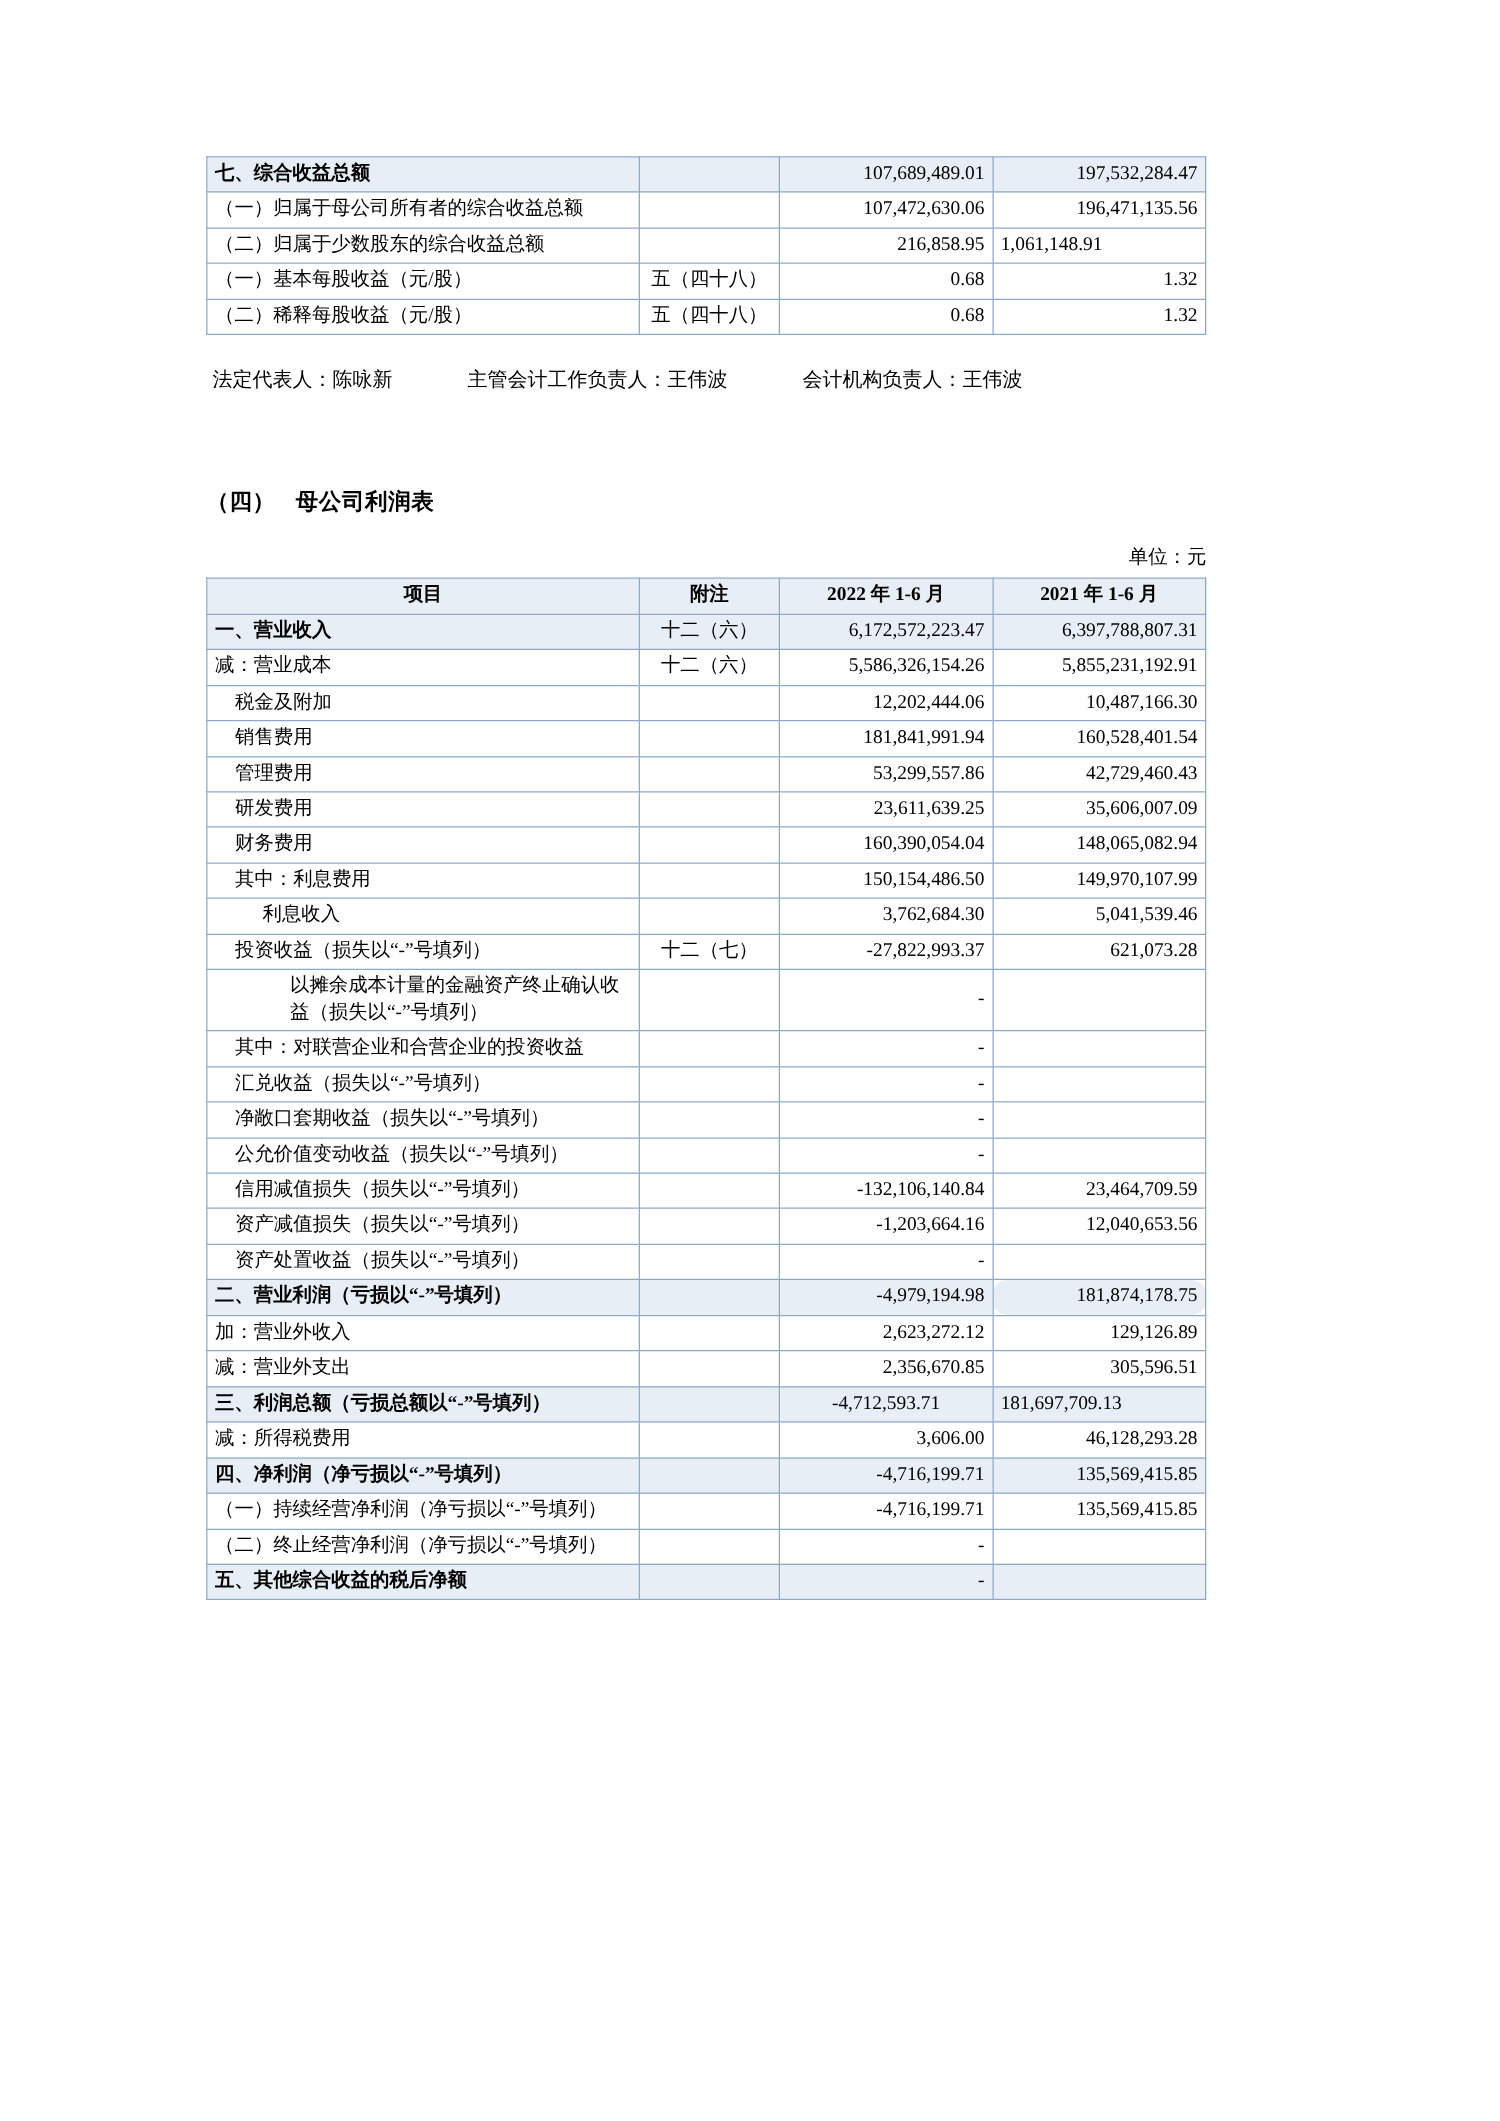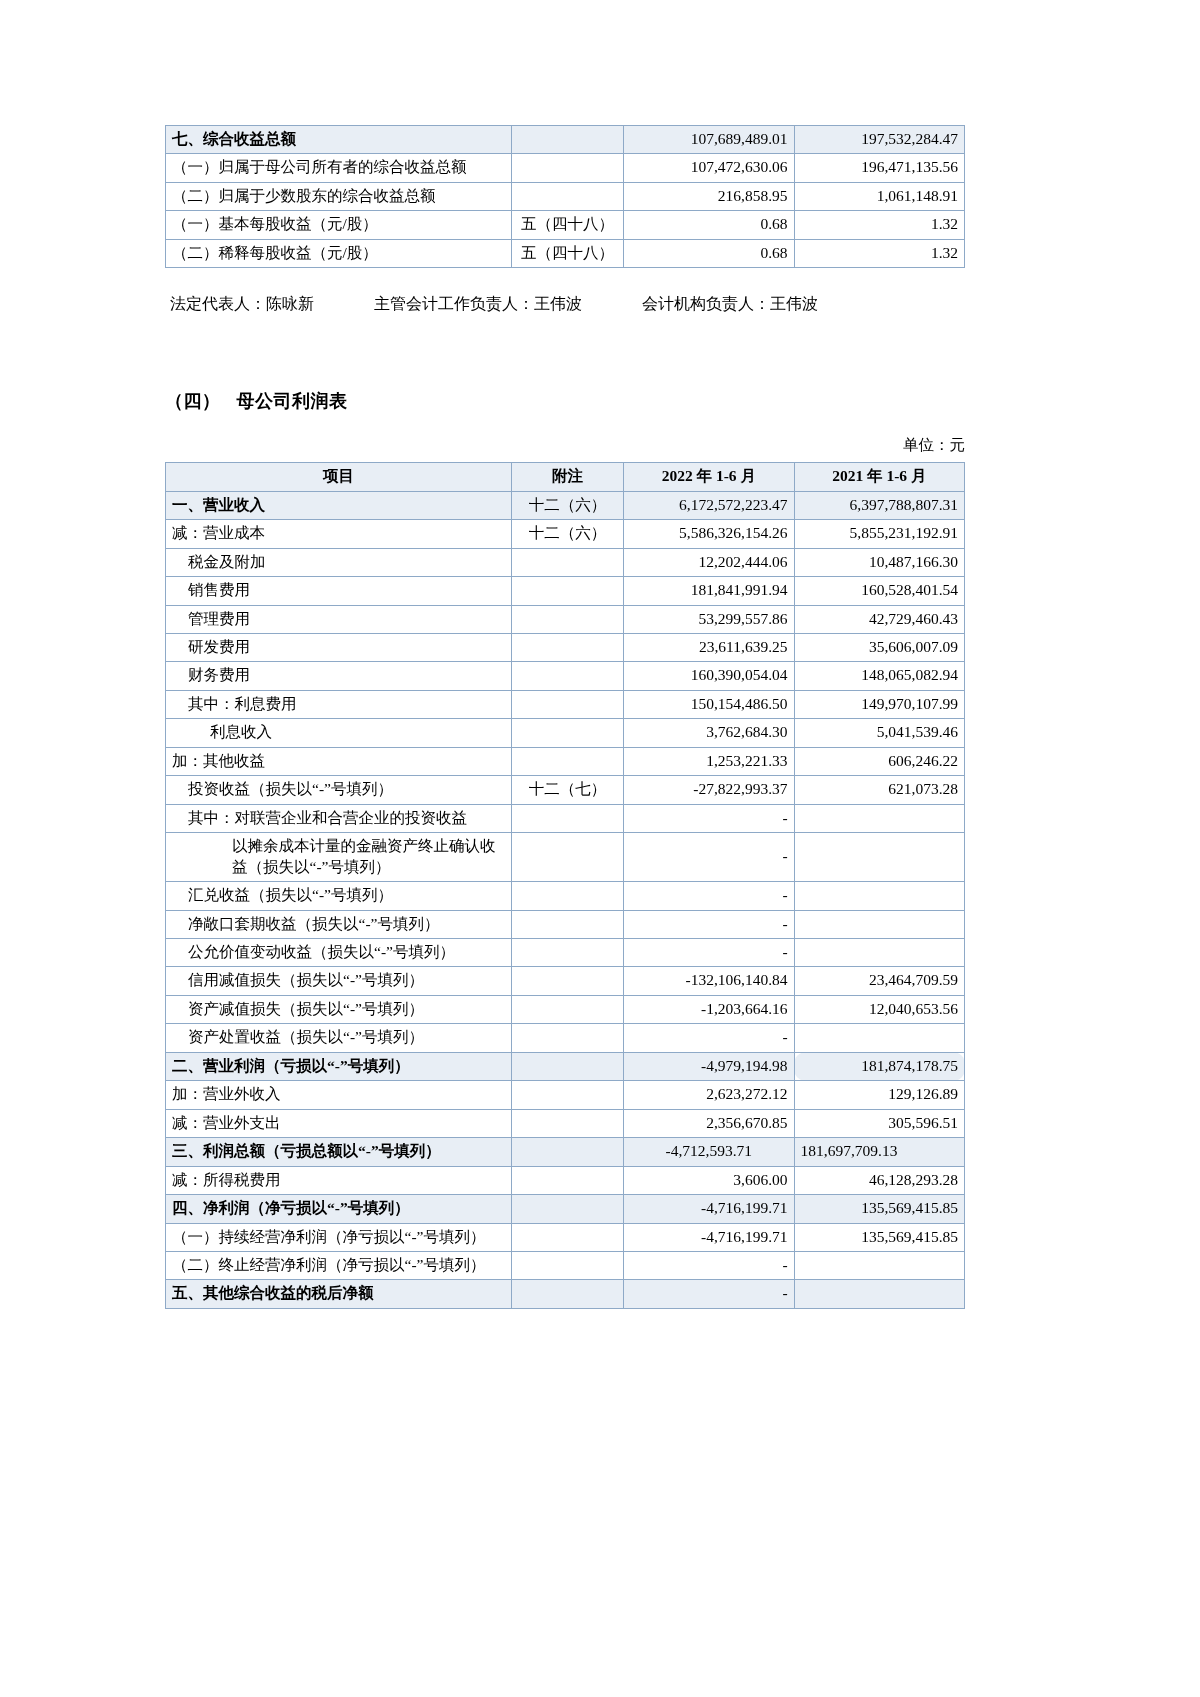--- a/index.html
+++ b/index.html
@@ -93,21 +93,21 @@
           <tr>
             <td>（一）归属于母公司所有者的综合收益总额</td>
             <td style="text-align: center;"></td>
             <td style="text-align: right;">107,472,630.06</td>
             <td style="text-align: right;">196,471,135.56</td>
           </tr>
           <tr>
             <td>（二）归属于少数股东的综合收益总额</td>
             <td style="text-align: center;"></td>
             <td style="text-align: right;">216,858.95</td>
-            <td style="text-align: right; margin-left: 46px;">1,061,148.91</td>
+            <td style=" margin-left: 46px;">1,061,148.91</td>
           </tr>
           <tr>
             <td>（一）基本每股收益（元/股）</td>
             <td style="text-align: center;">五（四十八）</td>
             <td style="text-align: right;">0.68</td>
             <td style="text-align: right;">1.32</td>
           </tr>
           <tr>
             <td>（二）稀释每股收益（元/股）</td>
             <td style="text-align: center;">五（四十八）</td>
@@ -195,39 +195,33 @@
             <td style="text-align: right;">150,154,486.50</td>
             <td style="text-align: right;">149,970,107.99</td>
           </tr>
           <tr>
             <td class="indent2">利息收入</td>
             <td style="text-align: center;"></td>
             <td style="text-align: right;">3,762,684.30</td>
             <td style="text-align: right;">5,041,539.46</td>
           </tr>
           <tr>
-            <td>加：其他收益</td>
-            <td style="text-align: center;"></td>
-            <td style="text-align: right;">1,253,221.33</td>
-            <td style="text-align: right;">606,246.22</td>
-          </tr>
-          <tr>
             <td class="indent1">投资收益（损失以“-”号填列）</td>
             <td style="text-align: center;">十二（七）</td>
             <td style="text-align: right;">-27,822,993.37</td>
             <td style="text-align: right;">621,073.28</td>
           </tr>
           <tr>
+            <td class="indent3">以摊余成本计量的金融资产终止确认收益（损失以“-”号填列）</td>
+            <td style="text-align: center;"></td>
+            <td style="text-align: right;">-</td>
+            <td style="text-align: right;"></td>
+          </tr>
+          <tr>
             <td class="indent1">其中：对联营企业和合营企业的投资收益</td>
-            <td style="text-align: center;"></td>
-            <td style="text-align: right;">-</td>
-            <td style="text-align: right;"></td>
-          </tr>
-          <tr>
-            <td class="indent3">以摊余成本计量的金融资产终止确认收益（损失以“-”号填列）</td>
             <td style="text-align: center;"></td>
             <td style="text-align: right;">-</td>
             <td style="text-align: right;"></td>
           </tr>
           <tr>
             <td class="indent1">汇兑收益（损失以“-”号填列）</td>
             <td style="text-align: center;"></td>
             <td style="text-align: right;">-</td>
             <td style="text-align: right;"></td>
           </tr>

